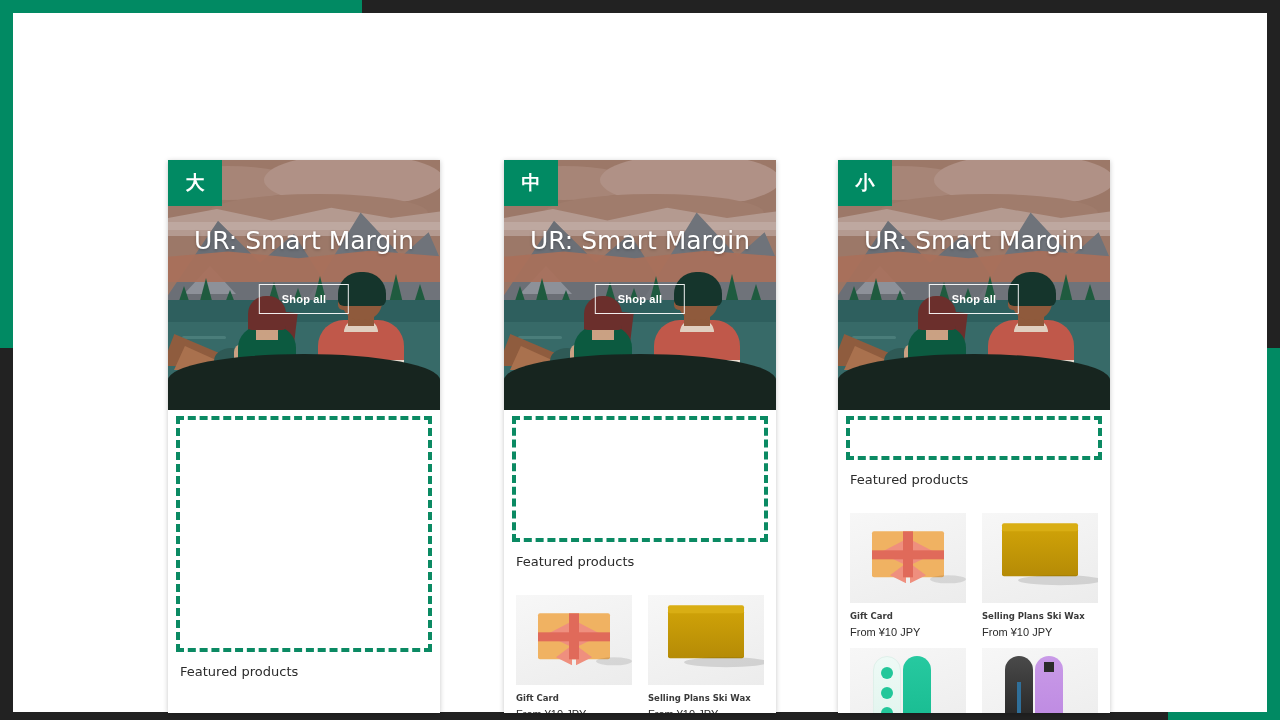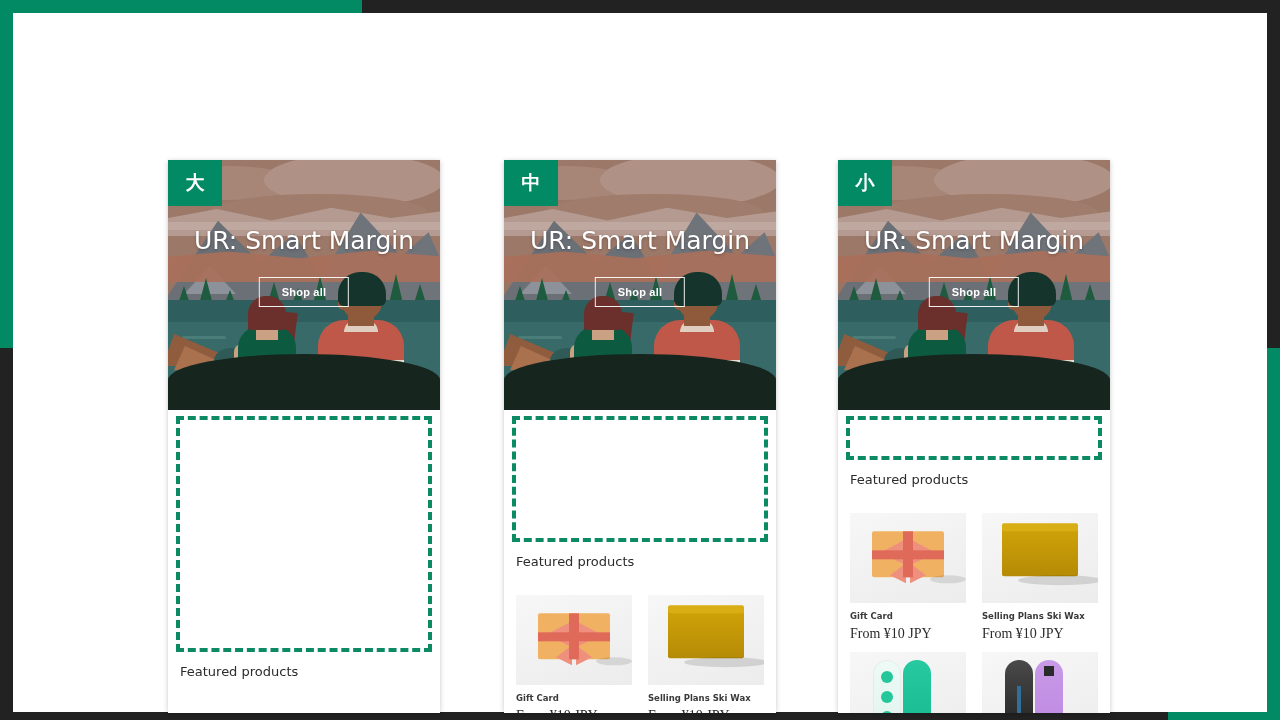--- a/index.html
+++ b/index.html
@@ -261,21 +261,21 @@
     width: 100%;
     text-align: center;
     color: #ffffff;
     font-size: 25px;
     font-family: "DejaVu Sans", "Liberation Sans", sans-serif;
     text-shadow: 0 1px 3px rgba(0,0,0,0.28);
     z-index: 6;
   }
   .shop-all-btn {
     position: absolute;
-    top: 117px;
+    top: 124px;
     left: 50%;
     transform: translateX(-50%);
     padding: 8px 22px;
     border: 1px solid rgba(255,255,255,0.92);
     color: #ffffff;
     font-size: 11px;
     font-weight: bold;
     letter-spacing: .2px;
     background: transparent;
     z-index: 6;
@@ -332,23 +332,23 @@
   }
   .product-title {
     margin-top: 8px;
     font-size: 8.5px;
     font-weight: bold;
     color: #3a3a3a;
     font-family: "DejaVu Sans", "Liberation Sans", sans-serif;
   }
   .product-price {
     margin-top: 5px;
-    font-size: 14px;
+    font-size: 11px;
     color: #2b2b2b;
-    font-family: Liberation Serif, serif;
+    font-family: Liberation Sans, sans-serif;
   }
 
   
   .art-gift {
     position: absolute; left: 50%; top: 50%;
     transform: translate(-50%,-58%);
     width: 72px; height: 46px;
     background: #f0b262; border-radius: 2px;
   }
   .art-gift .ribbon-v {

